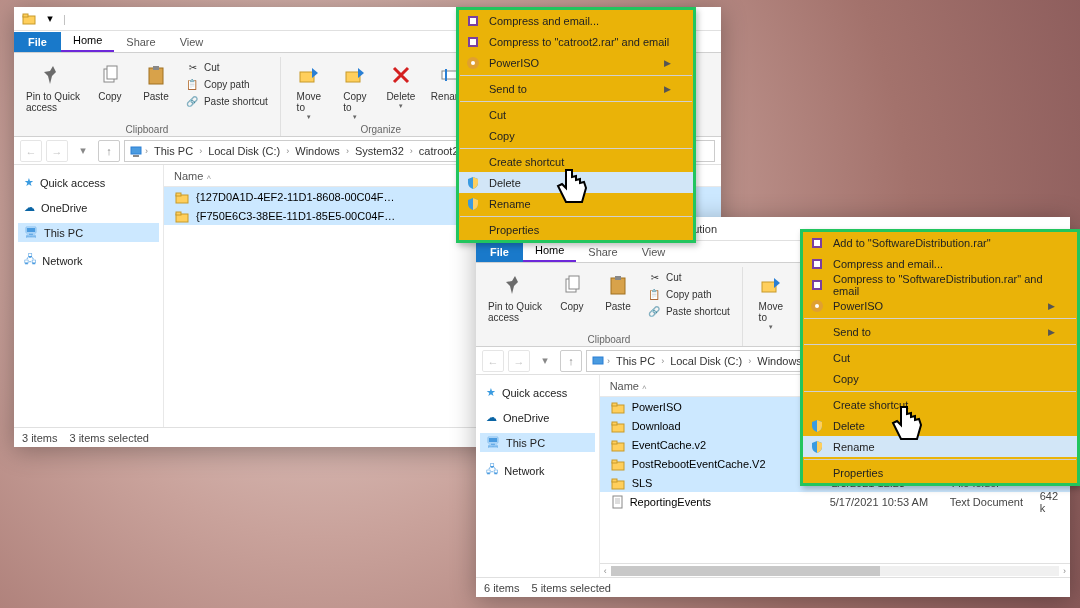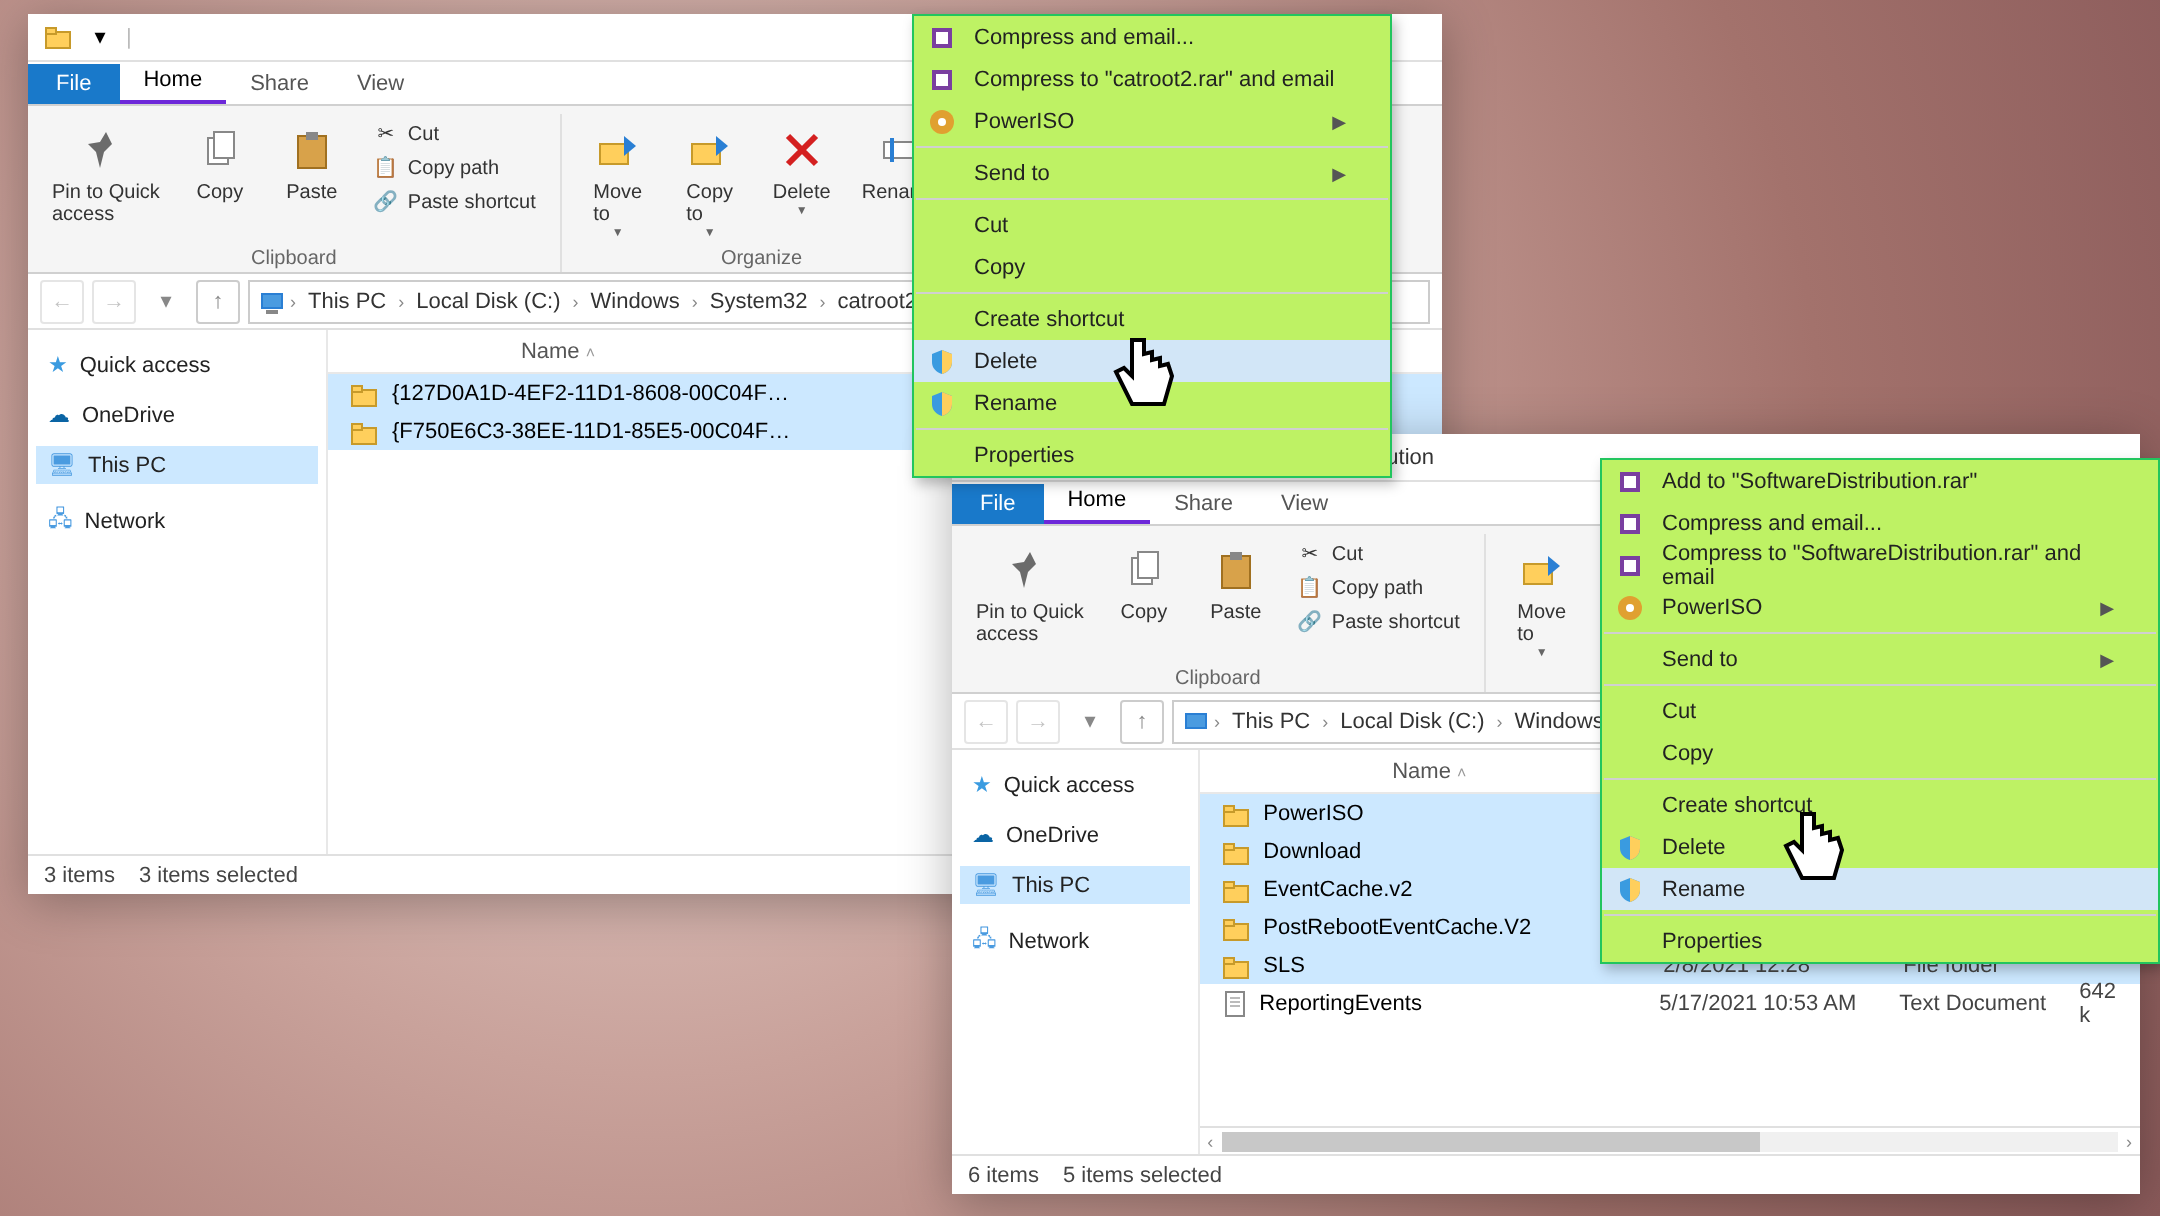--- a/index.html
+++ b/index.html
@@ -3,21 +3,21 @@
 <meta charset="utf-8">
 <style>
   * { box-sizing: border-box; margin: 0; padding: 0; font-family: "Segoe UI", Tahoma, sans-serif; }
   body { width: 1080px; height: 608px; background: radial-gradient(circle at 30% 40%, #e8d5d0 0%, #c9a29b 35%, #a3726c 70%, #8a5a5a 100%); position: relative; overflow: hidden; }
   .window { position: absolute; background: #fff; box-shadow: 0 4px 24px rgba(0,0,0,0.3); display: flex; flex-direction: column; font-size: 11px; }
   .titlebar { height: 24px; background: #fff; display: flex; align-items: center; padding: 0 6px; gap: 4px; border-bottom: 1px solid #e0e0e0; }
   .titlebar .title-path { flex: 1; font-size: 11px; color: #333; padding-left: 4px; }
   .qat { display: flex; gap: 3px; align-items: center; }
   .qat-btn { width: 18px; height: 18px; display: flex; align-items: center; justify-content: center; }
   .ribbon-tabs { height: 22px; display: flex; align-items: flex-end; border-bottom: 1px solid #d0d0d0; }
-  .file-tab { background: #1979ca; color: #fff; padding: 4px 14px; font-size: 11px; }
+  .file-tab { background: #1979ca; color: #fff; padding: 4px 14px; font-size: 11px; font-weight: bold; }
   .tab { padding: 4px 12px; font-size: 11px; color: #555; cursor: pointer; }
   .tab.active { border-bottom: 2px solid #6d28d9; color: #000; }
   .ribbon { background: #f5f5f5; border-bottom: 1px solid #d0d0d0; display: flex; padding: 4px 0 0 0; min-height: 84px; }
   .ribbon-group { padding: 2px 8px 14px 8px; border-right: 1px solid #e0e0e0; display: flex; flex-direction: column; align-items: center; gap: 2px; position: relative; }
   .ribbon-group .group-label { position: absolute; bottom: 1px; left: 0; right: 0; text-align: center; font-size: 10px; color: #666; }
   .ribbon-row { display: flex; gap: 6px; align-items: flex-start; }
   .big-btn { display: flex; flex-direction: column; align-items: center; gap: 2px; padding: 2px 4px; font-size: 10px; color: #333; min-width: 40px; }
   .big-btn .icon-box { width: 28px; height: 28px; display: flex; align-items: center; justify-content: center; }
   .btn-label { font-size: 10px; text-align: left; line-height: 1.1; }
   .small-col { display: flex; flex-direction: column; gap: 1px; }
@@ -27,32 +27,32 @@
   .nav-arrow { width: 22px; height: 22px; border: 1px solid #ccc; border-radius: 2px; display: flex; align-items: center; justify-content: center; color: #888; }
   .nav-arrow.disabled { opacity: 0.5; }
   .breadcrumb { flex: 1; border: 1px solid #ccc; height: 22px; display: flex; align-items: center; padding: 0 4px; gap: 2px; font-size: 11px; overflow:hidden; }
   .crumb { padding: 0 4px; color: #333; white-space: nowrap; }
   .crumb-sep { color: #888; font-size: 9px; }
   .body-area { flex: 1; display: flex; overflow: hidden; }
   .nav-pane { width: 150px; border-right: 1px solid #e8e8e8; padding: 8px 4px; }
   .nav-item { display: flex; align-items: center; gap: 6px; padding: 3px 6px; font-size: 11px; color: #222; margin-bottom: 6px; }
   .nav-item.selected { background: #cce8ff; }
   .file-pane { flex: 1; display: flex; flex-direction: column; position: relative; }
-  .col-headers { height: 22px; border-bottom: 1px solid #e8e8e8; display: flex; align-items: center; font-size: 11px; color: #555; padding-left: 10px; text-align: center; }
+  .col-headers { height: 22px; border-bottom: 1px solid #e8e8e8; display: flex; align-items: center; font-size: 11px; color: #555; padding-left: 10px; }
   .col-name { flex: 0 0 210px; }
   .file-list { flex: 1; overflow: auto; }
   .file-row { display: flex; align-items: center; padding: 2px 10px; font-size: 11px; height: 19px; }
   .file-row.selected { background: #cce8ff; }
   .file-row .ficon { width: 16px; height: 16px; margin-right: 6px; display:flex;align-items:center;justify-content:center; }
   .file-name { flex: 0 0 200px; white-space: nowrap; overflow: hidden; text-overflow: ellipsis; }
   .file-date { flex: 0 0 120px; color: #444; }
   .file-type { flex: 0 0 90px; color: #444; }
   .file-size { color: #444; }
   .statusbar { height: 20px; border-top: 1px solid #e0e0e0; display: flex; align-items: center; gap: 12px; padding: 0 8px; font-size: 11px; color: #444; }
-  .context-menu { position: absolute; background: #bef264; border: 1px solid #22c55e; box-shadow: 2px 3px 6px rgba(0,0,0,0.25); font-size: 11px; min-width: 240px; z-index: 50; }
+  .context-menu { position: absolute; background: #eab308; border: 3px solid #22c55e; box-shadow: 2px 3px 6px rgba(0,0,0,0.25); font-size: 11px; min-width: 240px; z-index: 50; }
   .menu-item { display: flex; align-items: center; padding: 4px 22px 4px 30px; position: relative; color: #222; height: 21px; }
   .menu-item:hover, .menu-item.highlighted { background: #d2e6f7; }
   .menu-item .mi-icon { position: absolute; left: 6px; width: 16px; height: 16px; display:flex;align-items:center;justify-content:center; }
   .menu-item .mi-arrow { margin-left: auto; font-size: 9px; color: #555; }
   .menu-sep { height: 1px; background: #d0d0d0; margin: 2px 1px; }
   .cursor-hand { position: absolute; z-index: 60; pointer-events: none; }
   .dropdown-caret { font-size: 6px; color: #666; margin-top: -1px; }
   svg { display: block; }
 </style>
 </head>

